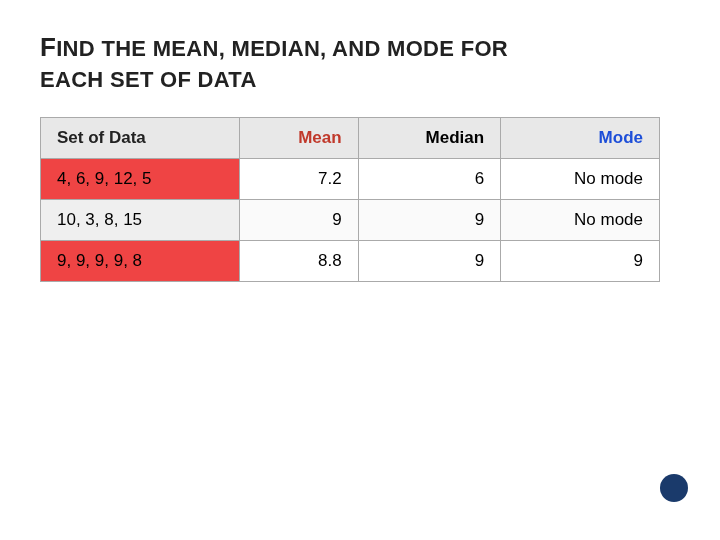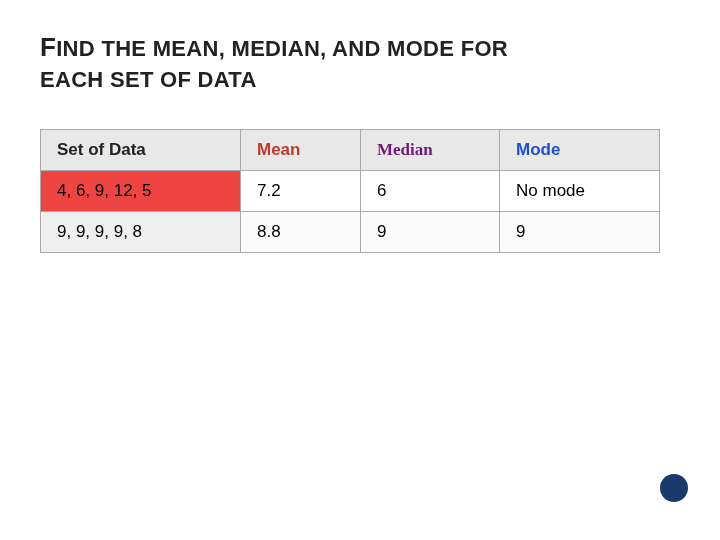--- a/index.html
+++ b/index.html
@@ -15,60 +15,59 @@
 
     .page-content {
       padding: 30px 40px 20px 40px;
     }
 
     .title {
       font-size: 22px;
       font-weight: bold;
       color: #222;
       line-height: 1.35;
-      margin-bottom: 34px;
+      margin-bottom: 22px;
       text-transform: uppercase;
       letter-spacing: 0.3px;
     }
 
     .title span.f-cap {
       font-size: 26px;
       font-variant: small-caps;
     }
 
     table {
       border-collapse: collapse;
       width: 620px;
       font-size: 17px;
     }
 
     th, td {
       border: 1px solid #aaa;
       padding: 10px 16px;
-      text-align: left;
+      text-align: right;
       vertical-align: middle;
     }
 
     thead th {
       background: #e8e8e8;
       font-weight: bold;
     }
 
     thead th:first-child {
       text-align: left;
       color: #222;
     }
 
     thead th:nth-child(2) {
       color: #c0392b;
     }
 
     thead th:nth-child(3) {
-      color: #701a75;
-      font-family: Liberation Serif, serif;
+      color: #000000;
     }
 
     thead th:nth-child(4) {
       color: #1d4ed8;
     }
 
     tbody tr td:first-child {
       text-align: left;
       background: #ef4444;
     }
@@ -110,20 +109,26 @@
       </tr>
     </thead>
     <tbody id="table-body">
     <tr>
           <td>4, 6, 9, 12, 5</td>
           <td>7.2</td>
           <td>6</td>
           <td>No mode</td>
         </tr>
         <tr>
+          <td>10, 3, 8, 15</td>
+          <td>9</td>
+          <td>9</td>
+          <td>No mode</td>
+        </tr>
+        <tr>
           <td>9, 9, 9, 9, 8</td>
           <td>8.8</td>
           <td>9</td>
           <td>9</td>
         </tr>
       </tbody>
   </table>
 </div>
 
 <div class="dot"></div>

